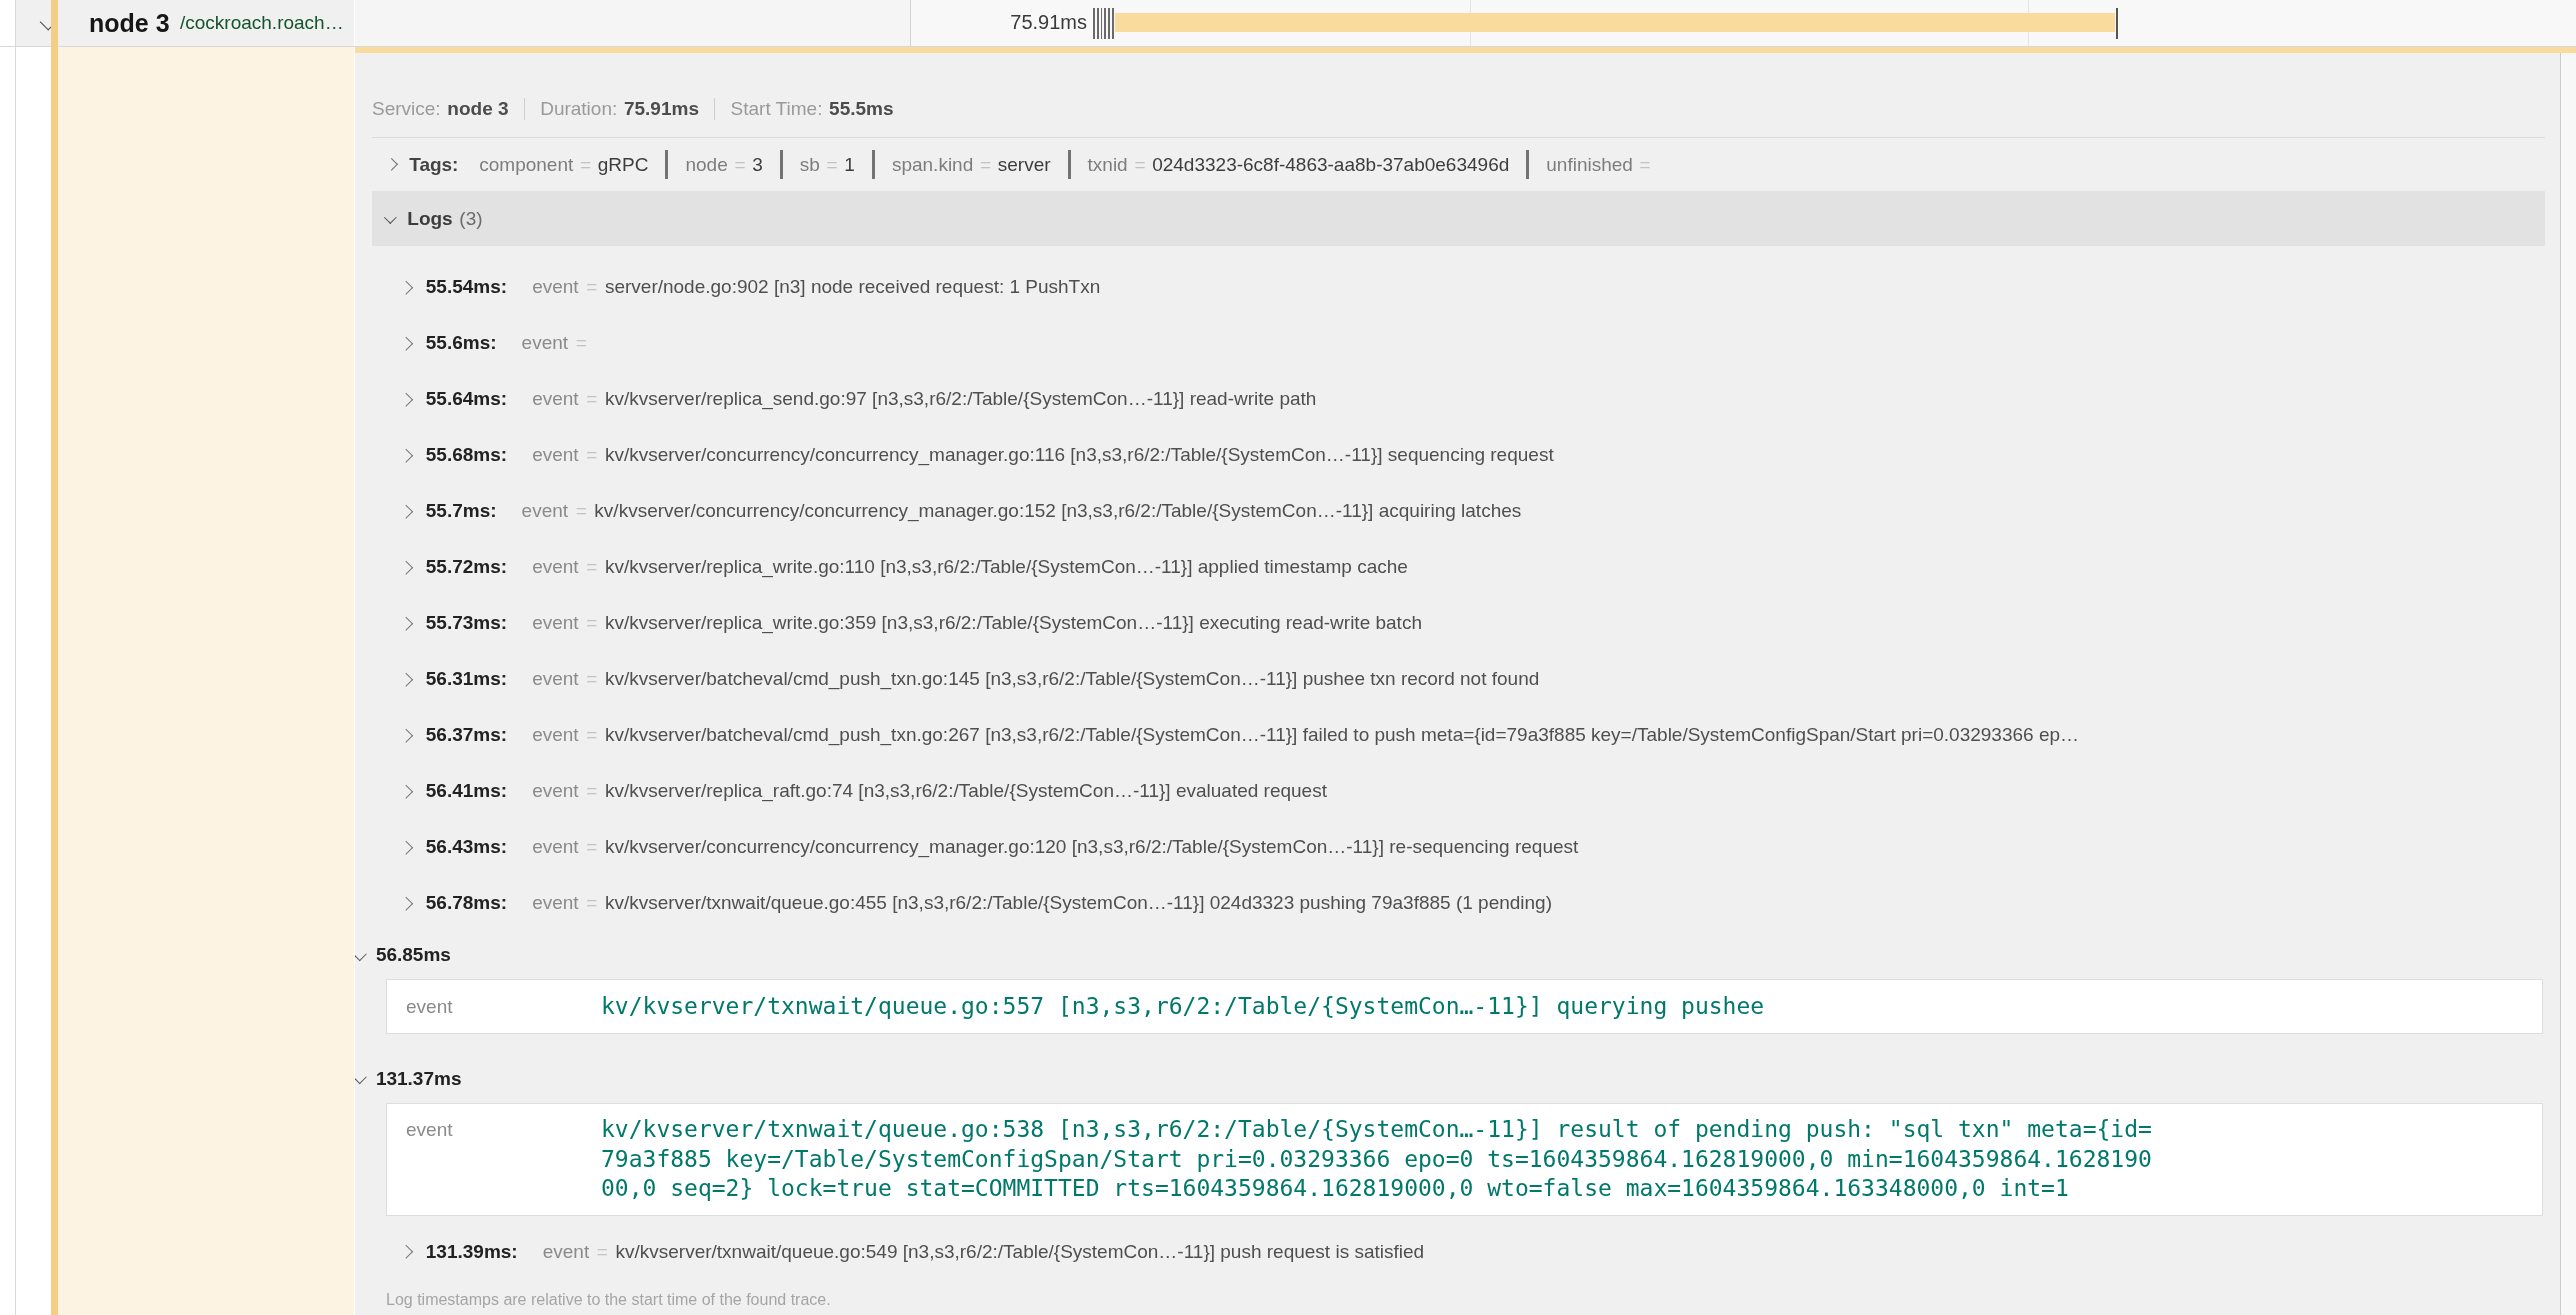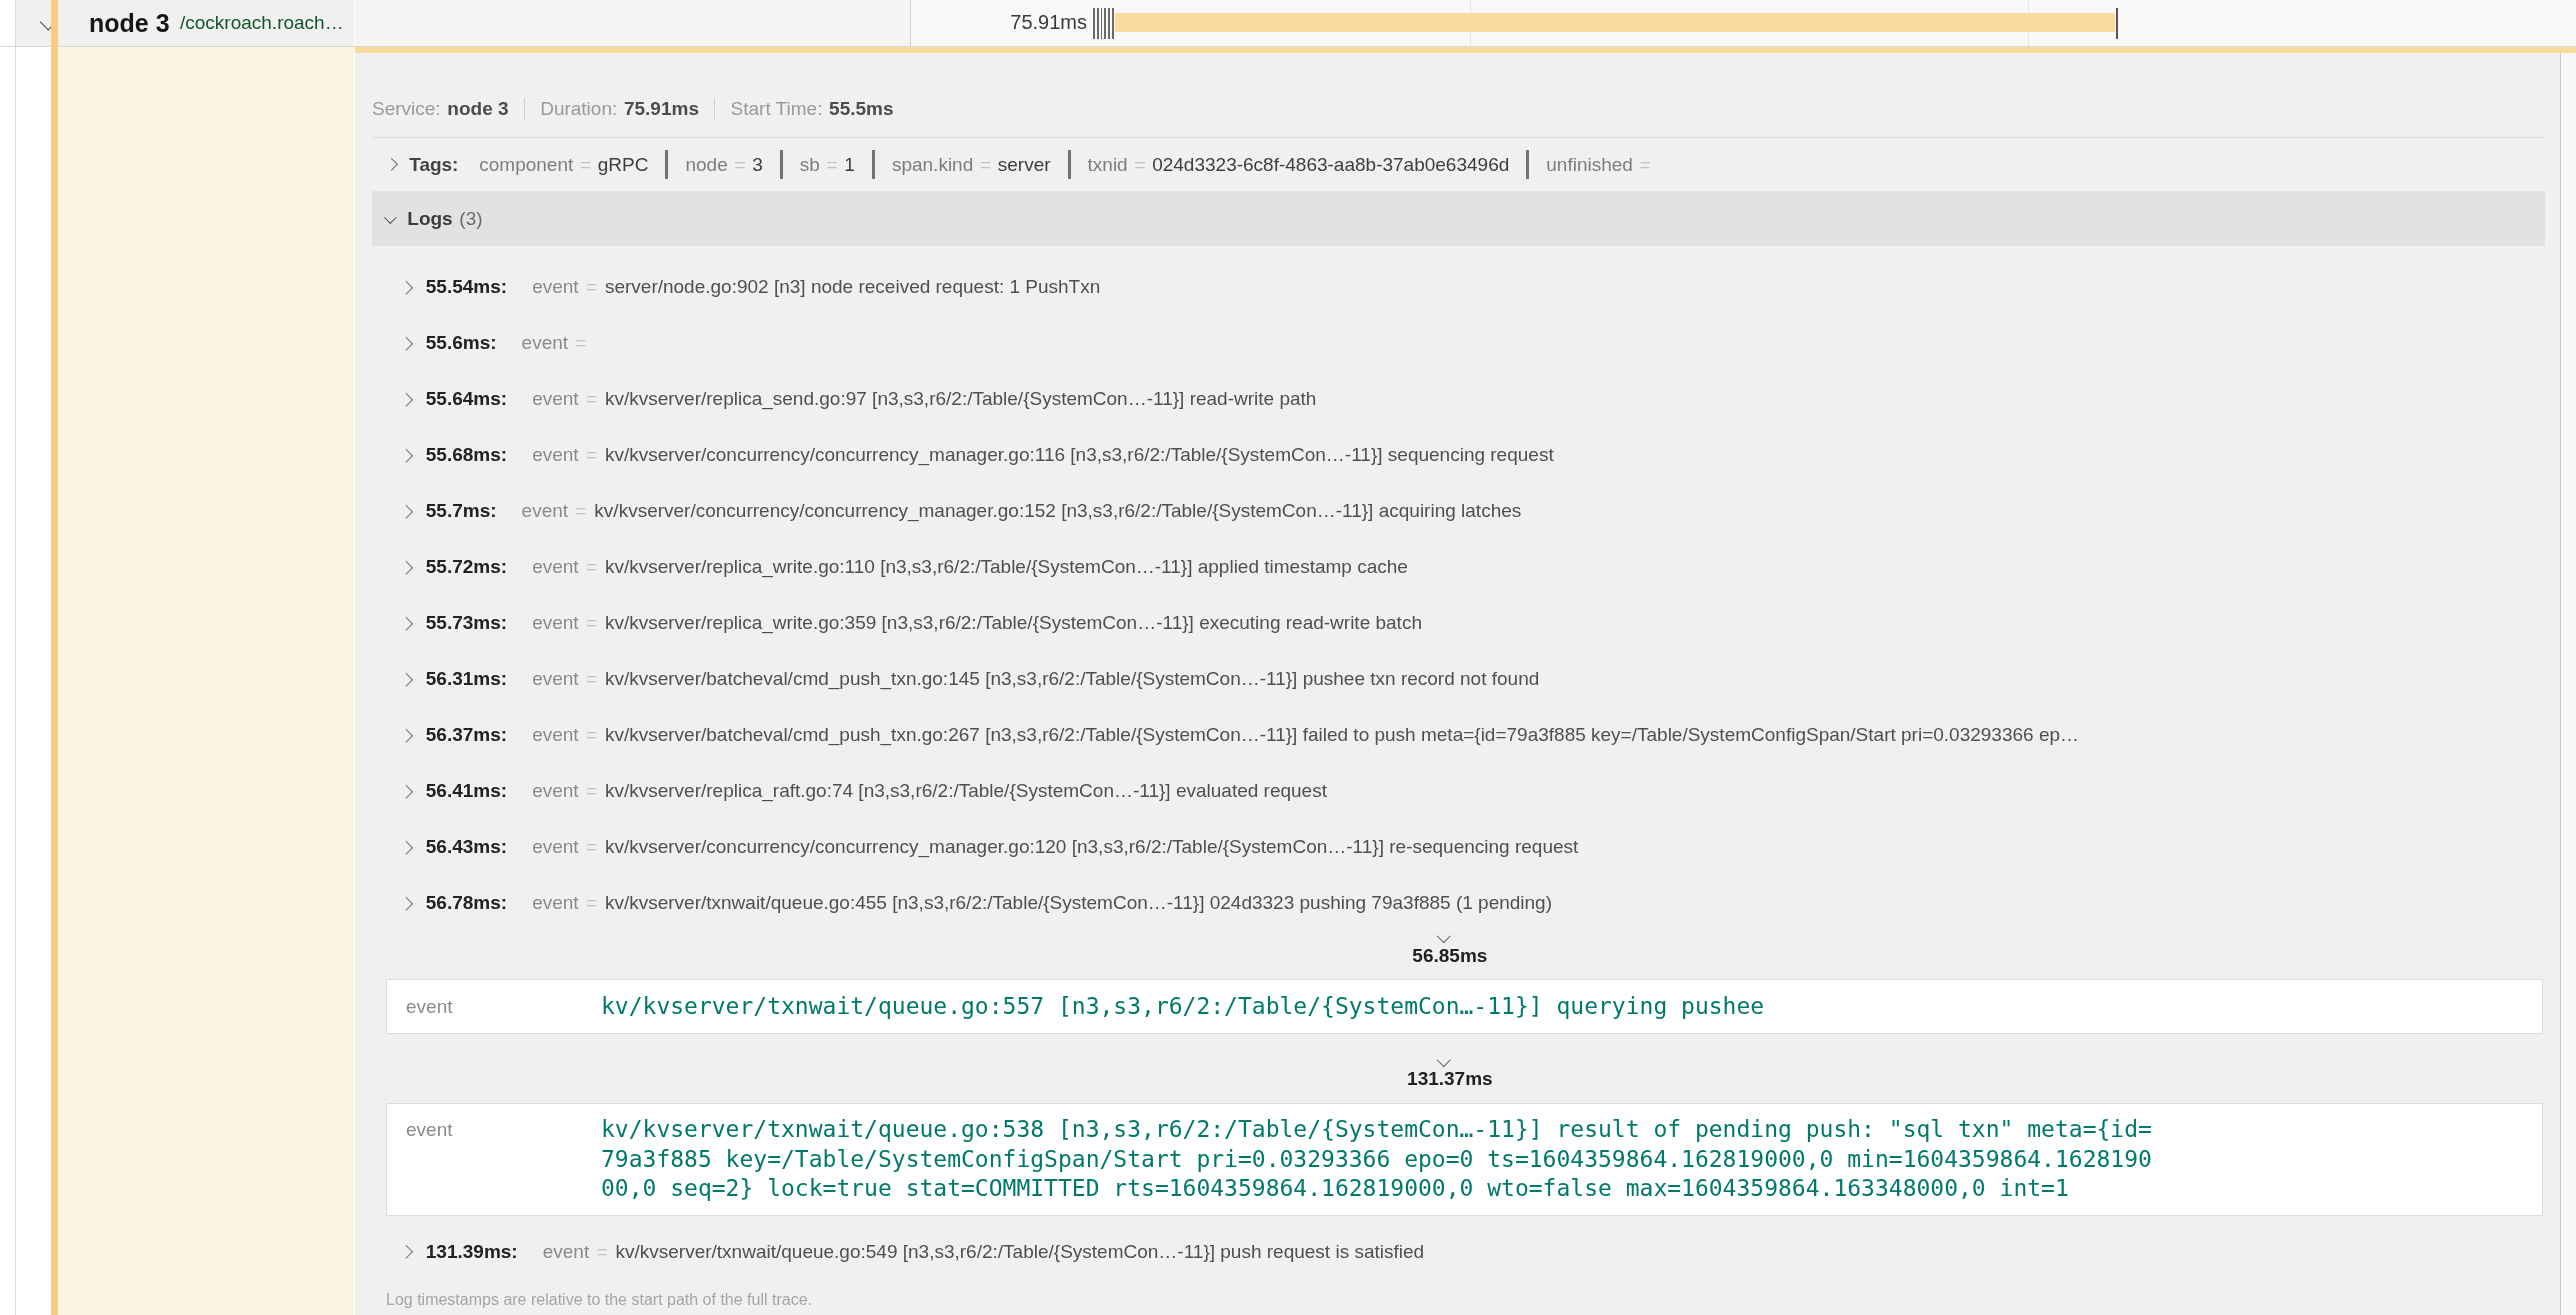--- a/index.html
+++ b/index.html
@@ -60,21 +60,21 @@
   .logs-count { font-size:19px; color:#6b6b6b; }
 
   .logs-body { padding-top:13.3px; margin-right:15.3px; }
   .log-row { display:flex; align-items:center; height:56px; padding-left:46px; white-space:nowrap; overflow:hidden; font-size:19px; cursor:default; }
   .log-row .chev { width:9.5px; height:9.5px; margin-right:15.3px; border-color:#787878; flex:none; }
   .log-time { font-weight:700; color:#222222; margin-right:25px; }
   .log-key { color:#8a8a8a; }
   .log-eq { color:#c4c4c4; margin:0 7.6px; }
   .log-msg { color:#4f4f4f; }
 
-  .exp-head { display:flex; align-items:center; height:48px; font-size:19px;flex-direction:column; }
+  .exp-head { display:flex; align-items:center; height:48px; font-size:19px; }
   .exp-head .chev { width:9.5px; height:9.5px; margin-right:11.4px; margin-bottom:3.8px; border-color:#5a5a5a; }
   .exp-time { font-weight:700; color:#222222; }
   .exp-box { display:flex; margin:0 1.9px 0 31px; background:#ffffff; border:1px solid #dddddd; padding:11.4px 19px 11.4px 19px; }
   .exp-label { width:195px; flex:none; font-size:19px; color:#8a8a8a; line-height:29.6px; }
   .exp-value { width:1554px; font-family:"DejaVu Sans Mono", monospace; font-size:23px; line-height:29.6px; color:#00796b; word-break:break-all; white-space:normal; }
   .log-expanded + .log-expanded { margin-top:21px; }
   .log-expanded + .log-row { margin-top:7.6px; }
 
   .logs-footer { margin:11.4px 0 0 31px; font-size:16px; color:#a5a5a5; height:21px; }
   .bottom-divider { margin:13.3px 15.3px 0 17px; border-top:1px solid #dcdcdc; }
@@ -298,17 +298,17 @@
 
   <div class="log-row">
     <span class="chev right"></span>
     <span class="log-time">131.39ms:</span>
     <span class="log-key">event</span>
     <span class="log-eq">=</span>
     <span class="log-msg">kv/kvserver/txnwait/queue.go:549 [n3,s3,r6/2:/Table/{SystemCon…-11}] push request is satisfied</span>
   </div>
 </div>
 
-    <div class="logs-footer">Log timestamps are relative to the start path of the full trace.</div>
+    <div class="logs-footer">Log timestamps are relative to the start time of the found trace.</div>
     <div class="bottom-divider"></div>
   </div>
 </div>
 
 
 </body></html>

